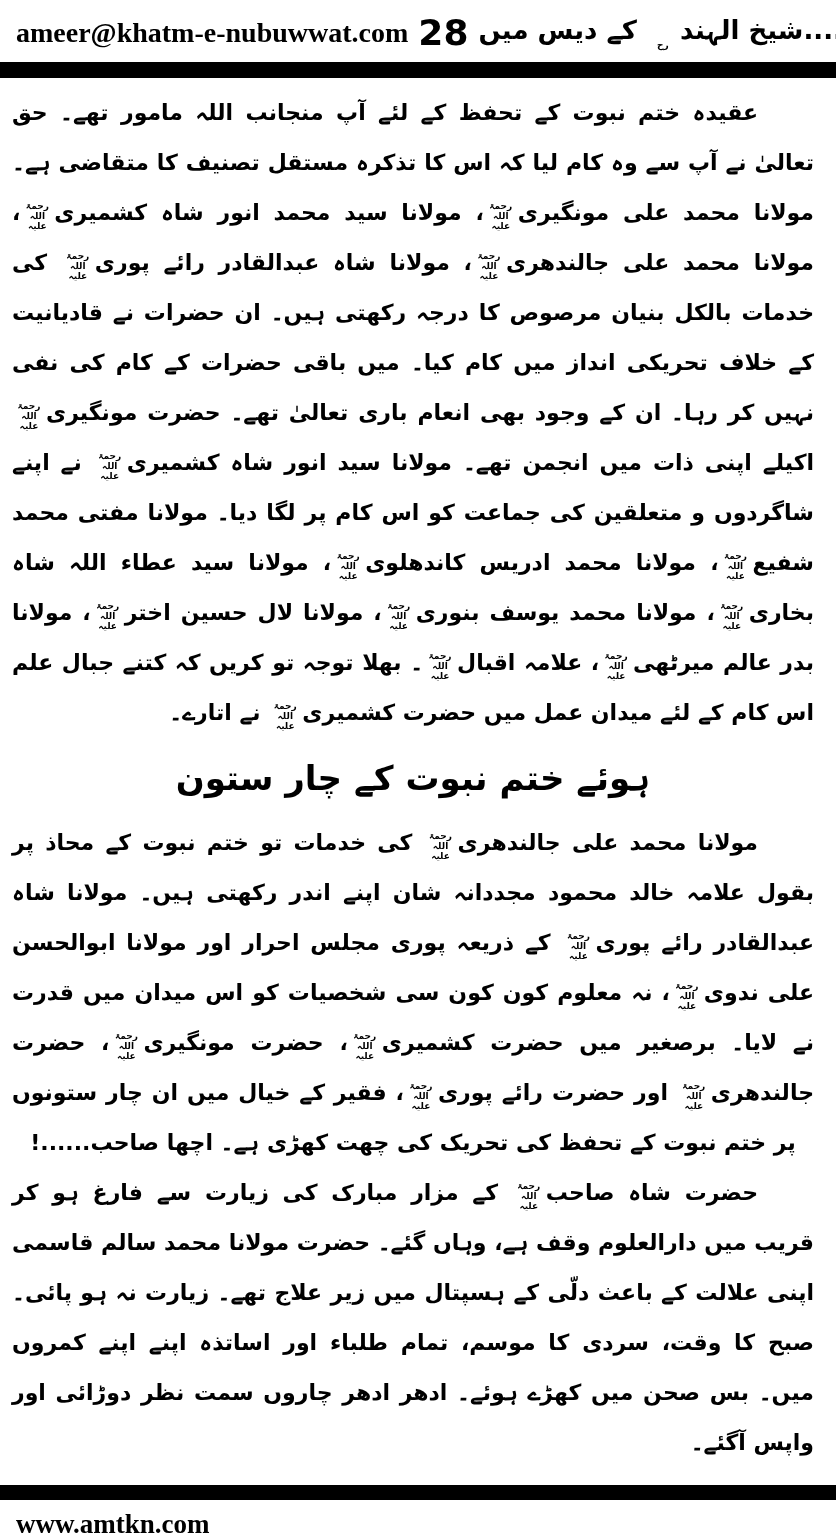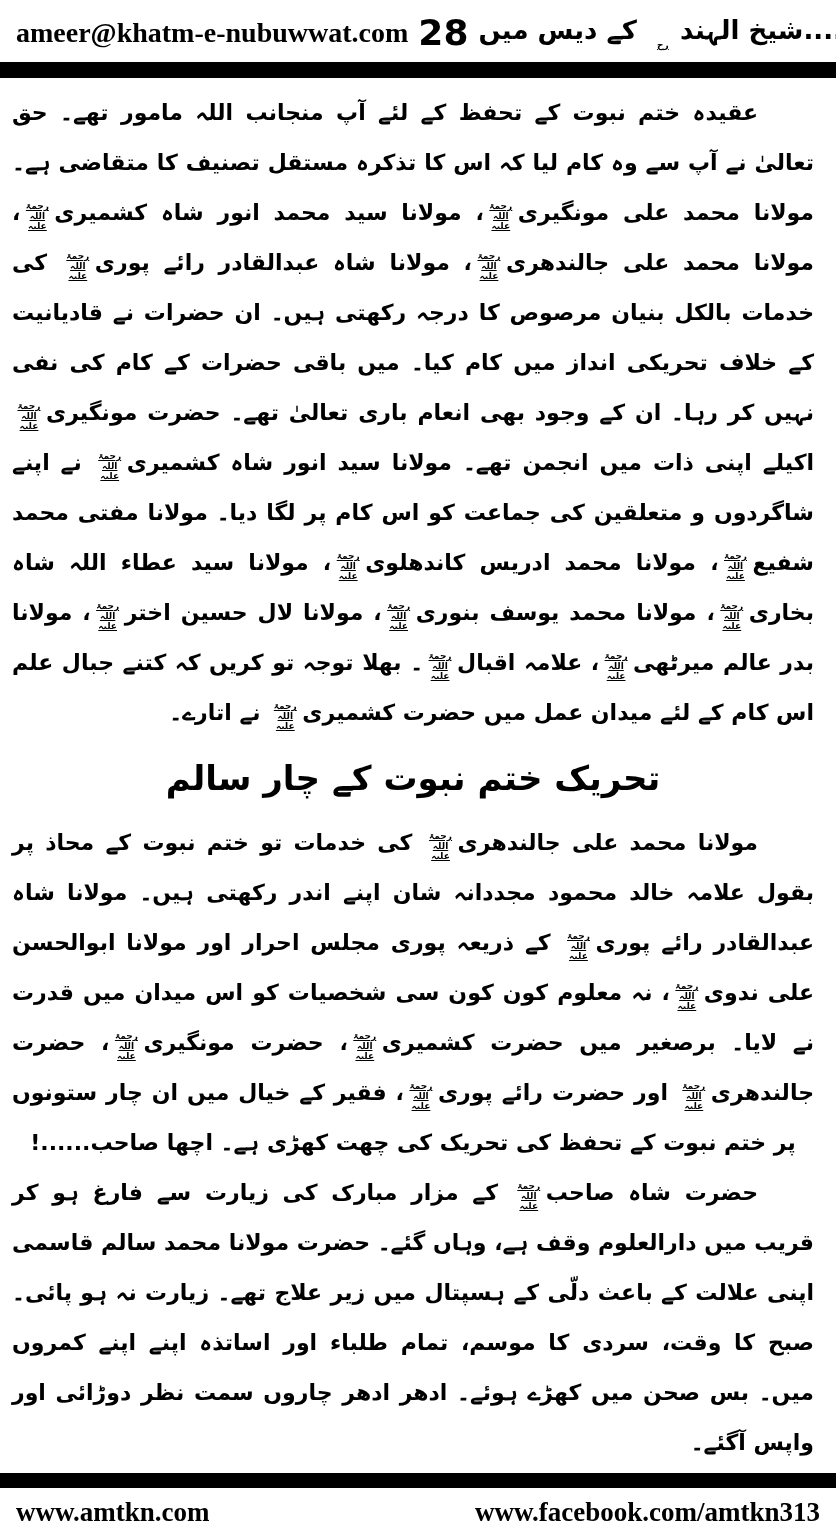--- a/index.html
+++ b/index.html
@@ -56,57 +56,55 @@
   .honorific{
     display:inline-block;
     width:30px;
     font-size:9px;font-weight:700;
     line-height:1.1;
     vertical-align:-9px;
     text-align:center;
     text-indent:0;
     margin:0 2px;
     white-space:normal;
-    text-decoration:underline;
   }
   
   .footer-wrap{position:absolute;left:0;right:0;bottom:0;background:#fff;}
   .footer-links{
     display:flex;align-items:center;justify-content:space-between;
-    padding:9px 16px 12px 16px;
+    padding:9px 16px 0 16px;
     font-family:"Liberation Serif",serif;
     font-weight:700;font-size:27px;
   }
 </style>
 </head>
 <body>
 
 <div class="page">
 
   <header class="header">
     <div class="email">ameer@khatm-e-nubuwwat.com</div>
     <div class="page-num">28</div>
     <div class="chapter-title" dir="rtl"><span>ایک ہفتہ......شیخ الہند</span><span class="honorific">رح</span><span> کے دیس میں</span></div>
   </header>
 
   <div class="rule top-rule"></div>
 
   <main class="body-text">
     <p><span>عقیدہ ختم نبوت کے تحفظ کے لئے آپ منجانب اللہ مامور تھے۔ حق تعالیٰ نے آپ سے وہ کام لیا کہ اس کا تذکرہ مستقل تصنیف کا متقاضی ہے۔ مولانا محمد علی مونگیری</span><span class="honorific">رحمۃ اللہ علیہ</span><span>، مولانا سید محمد انور شاہ کشمیری</span><span class="honorific">رحمۃ اللہ علیہ</span><span>، مولانا محمد علی جالندھری</span><span class="honorific">رحمۃ اللہ علیہ</span><span>، مولانا شاہ عبدالقادر رائے پوری</span><span class="honorific">رحمۃ اللہ علیہ</span><span> کی خدمات بالکل بنیان مرصوص کا درجہ رکھتی ہیں۔ ان حضرات نے قادیانیت کے خلاف تحریکی انداز میں کام کیا۔ میں باقی حضرات کے کام کی نفی نہیں کر رہا۔ ان کے وجود بھی انعام باری تعالیٰ تھے۔ حضرت مونگیری</span><span class="honorific">رحمۃ اللہ علیہ</span><span> اکیلے اپنی ذات میں انجمن تھے۔ مولانا سید انور شاہ کشمیری</span><span class="honorific">رحمۃ اللہ علیہ</span><span> نے اپنے شاگردوں و متعلقین کی جماعت کو اس کام پر لگا دیا۔ مولانا مفتی محمد شفیع</span><span class="honorific">رحمۃ اللہ علیہ</span><span>، مولانا محمد ادریس کاندھلوی</span><span class="honorific">رحمۃ اللہ علیہ</span><span>، مولانا سید عطاء اللہ شاہ بخاری</span><span class="honorific">رحمۃ اللہ علیہ</span><span>، مولانا محمد یوسف بنوری</span><span class="honorific">رحمۃ اللہ علیہ</span><span>، مولانا لال حسین اختر</span><span class="honorific">رحمۃ اللہ علیہ</span><span>، مولانا بدر عالم میرٹھی</span><span class="honorific">رحمۃ اللہ علیہ</span><span>، علامہ اقبال</span><span class="honorific">رحمۃ اللہ علیہ</span><span>۔ بھلا توجہ تو کریں کہ کتنے جبال علم اس کام کے لئے میدان عمل میں حضرت کشمیری</span><span class="honorific">رحمۃ اللہ علیہ</span><span> نے اتارے۔</span></p>
 
-    <h2 class="section-heading">تحریک ختم نبوت کے چار سالم</h2>
+    <h2 class="section-heading">ہوئے ختم نبوت کے چار ستون</h2>
 
     <p class="center-last"><span>مولانا محمد علی جالندھری</span><span class="honorific">رحمۃ اللہ علیہ</span><span> کی خدمات تو ختم نبوت کے محاذ پر بقول علامہ خالد محمود مجددانہ شان اپنے اندر رکھتی ہیں۔ مولانا شاہ عبدالقادر رائے پوری</span><span class="honorific">رحمۃ اللہ علیہ</span><span> کے ذریعہ پوری مجلس احرار اور مولانا ابوالحسن علی ندوی</span><span class="honorific">رحمۃ اللہ علیہ</span><span>، نہ معلوم کون کون سی شخصیات کو اس میدان میں قدرت نے لایا۔ برصغیر میں حضرت کشمیری</span><span class="honorific">رحمۃ اللہ علیہ</span><span>، حضرت مونگیری</span><span class="honorific">رحمۃ اللہ علیہ</span><span>، حضرت جالندھری</span><span class="honorific">رحمۃ اللہ علیہ</span><span> اور حضرت رائے پوری</span><span class="honorific">رحمۃ اللہ علیہ</span><span>، فقیر کے خیال میں ان چار ستونوں پر ختم نبوت کے تحفظ کی تحریک کی چھت کھڑی ہے۔ اچھا صاحب......!</span></p>
 
     <p><span>حضرت شاہ صاحب</span><span class="honorific">رحمۃ اللہ علیہ</span><span> کے مزار مبارک کی زیارت سے فارغ ہو کر قریب میں دارالعلوم وقف ہے، وہاں گئے۔ حضرت مولانا محمد سالم قاسمی اپنی علالت کے باعث دلّی کے ہسپتال میں زیر علاج تھے۔ زیارت نہ ہو پائی۔ صبح کا وقت، سردی کا موسم، تمام طلباء اور اساتذہ اپنے اپنے کمروں میں۔ بس صحن میں کھڑے ہوئے۔ ادھر ادھر چاروں سمت نظر دوڑائی اور واپس آگئے۔</span></p>
 
     <p><span>التراث الاسلامی ایک اکیڈیمی طرز کا ادارہ ہے۔ مختصر جگہ پر بہت سارا کام ہو رہا ہے۔ انہوں نے کمپیوٹر کی دنیا میں ختم نبوت کے محاذ پر جو گرانقدر خدمات سرانجام دی ہیں اور دے رہے ہیں۔ یا ان کے جو منصوبے ہیں۔ اللہ تعالیٰ جلد انہیں پایۂ تکمیل تک پہنچائیں۔ کمپیوٹر کے براعظم پر</span></p>
   </main>
 
   <footer class="footer-wrap">
     <div class="rule bottom-rule"></div>
     <div class="footer-links">
       <span>www.amtkn.com</span>
-      <span>www.facebook.com/amtkn313</span>
     </div>
   </footer>
 
 </div>
 
 </body></html>

